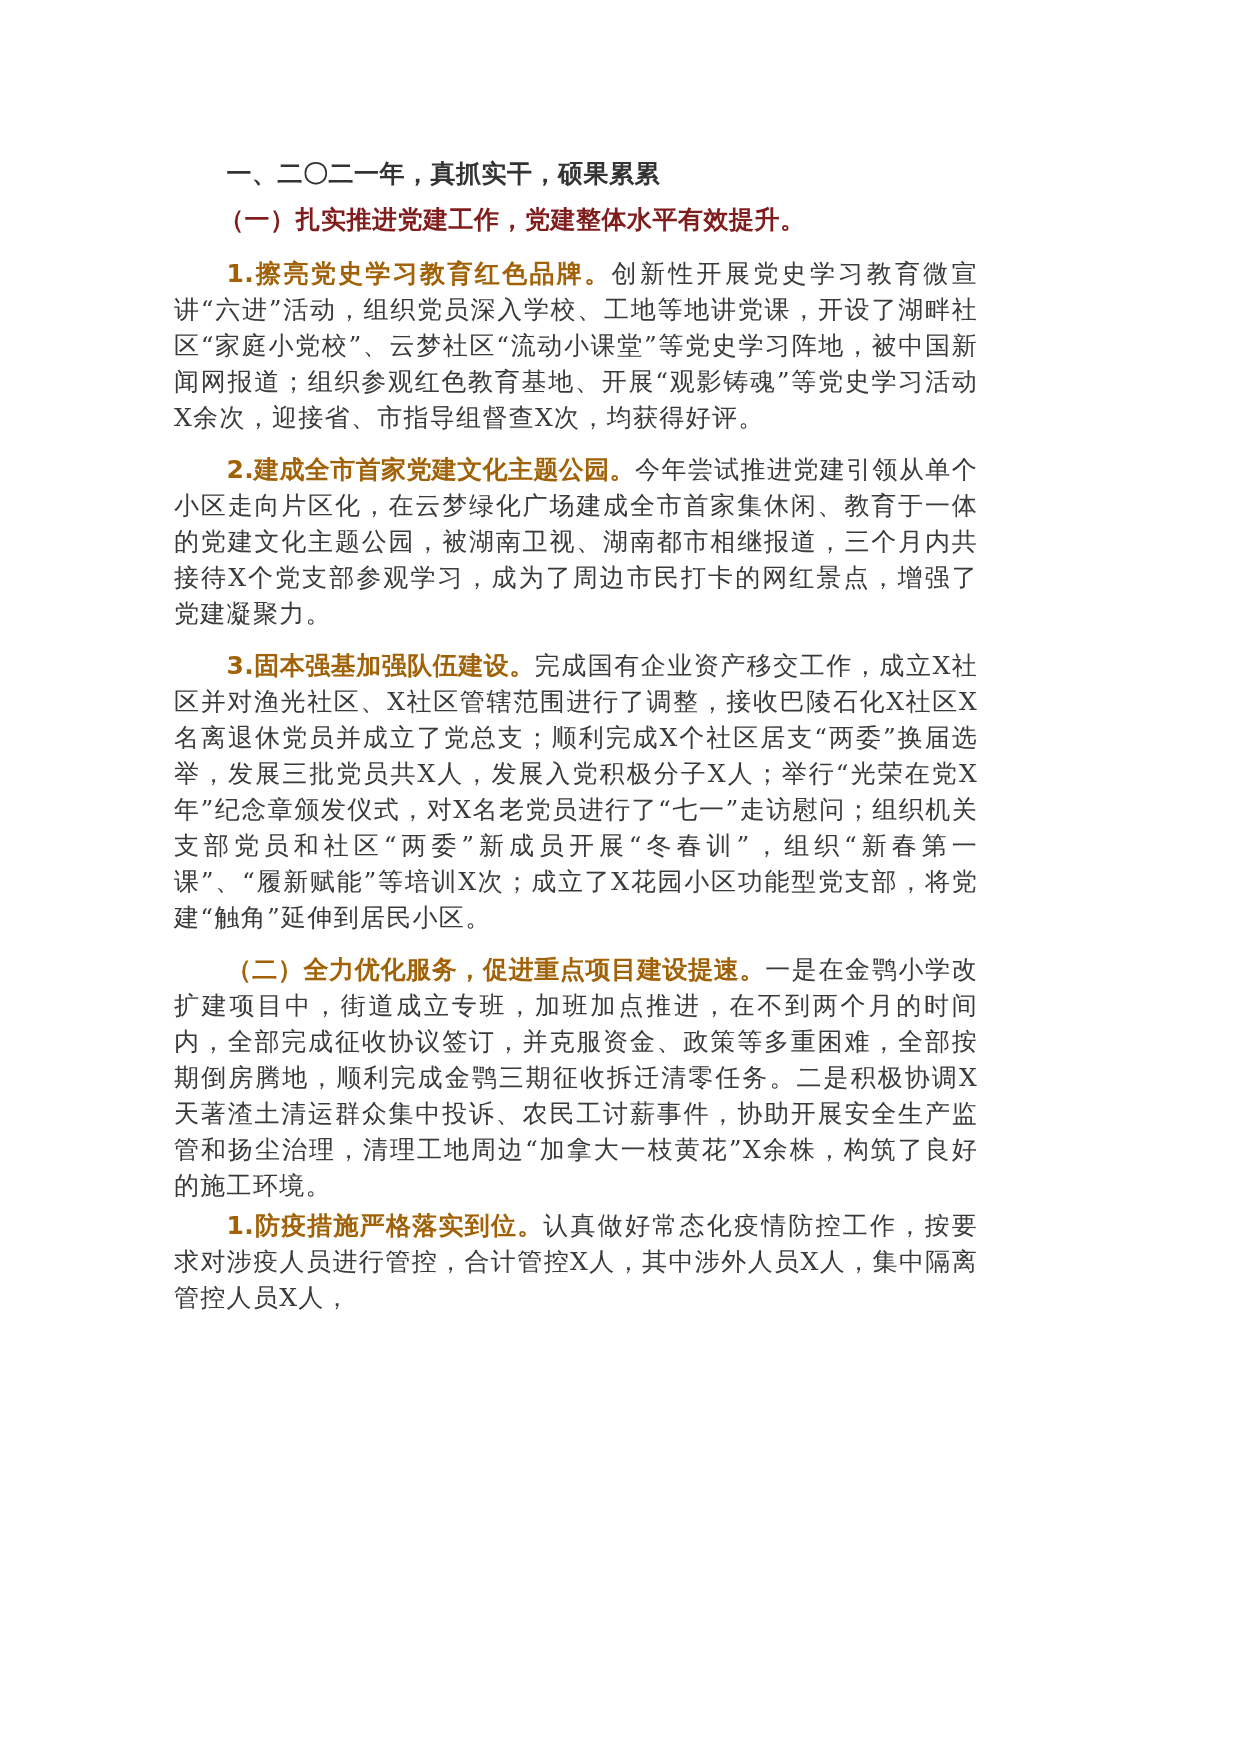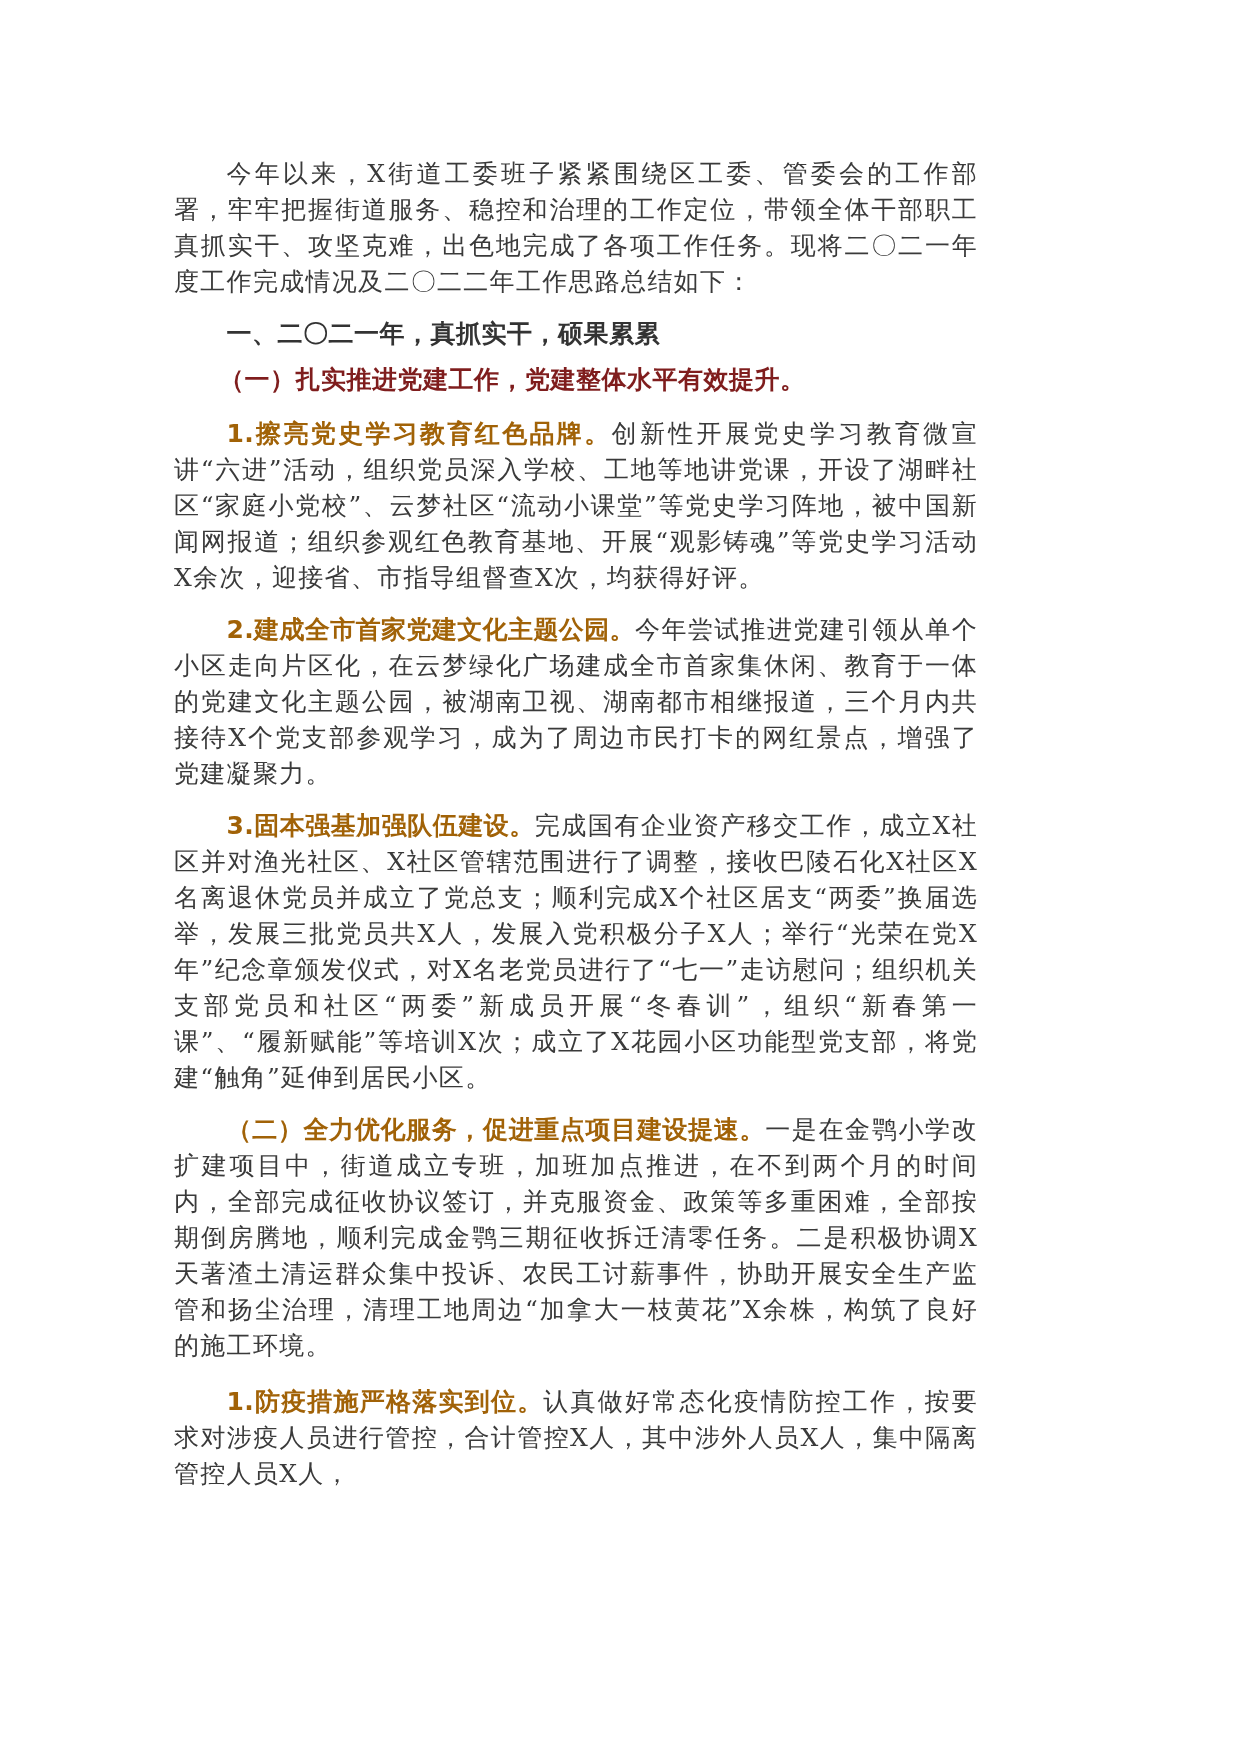--- a/index.html
+++ b/index.html
@@ -50,32 +50,31 @@
       font-weight: bold;
       color: #a16207;
       letter-spacing: 0.3px;
     }
   </style>
 </head>
 <body>
 
 <div class="page">
 
-  <p class="para">今年以来，X街道工委班子紧紧围绕区工委、管委会的工作部署，牢牢把握街道服务、稳控和治理的工作定位，带领全体干部职工真抓实干、攻坚克难，出色地完成了各项工作任务。现将二〇二一年度工作完成情况及二〇二二年工作思路总结如下：</p>
 
   <p class="heading">一、二〇二一年，真抓实干，硕果累累</p>
 
   <p class="subheading">（一）扎实推进党建工作，党建整体水平有效提升。</p>
 
   <p class="para"><span class="lead">1.擦亮党史学习教育红色品牌。</span><span>创新性开展党史学习教育微宣讲“六进”活动，组织党员深入学校、工地等地讲党课，开设了湖畔社区“家庭小党校”、云梦社区“流动小课堂”等党史学习阵地，被中国新闻网报道；组织参观红色教育基地、开展“观影铸魂”等党史学习活动X余次，迎接省、市指导组督查X次，均获得好评。</span></p>
 
   <p class="para"><span class="lead">2.建成全市首家党建文化主题公园。</span><span>今年尝试推进党建引领从单个小区走向片区化，在云梦绿化广场建成全市首家集休闲、教育于一体的党建文化主题公园，被湖南卫视、湖南都市相继报道，三个月内共接待X个党支部参观学习，成为了周边市民打卡的网红景点，增强了党建凝聚力。</span></p>
 
   <p class="para"><span class="lead">3.固本强基加强队伍建设。</span><span>完成国有企业资产移交工作，成立X社区并对渔光社区、X社区管辖范围进行了调整，接收巴陵石化X社区X名离退休党员并成立了党总支；顺利完成X个社区居支“两委”换届选举，发展三批党员共X人，发展入党积极分子X人；举行“光荣在党X年”纪念章颁发仪式，对X名老党员进行了“七一”走访慰问；组织机关支部党员和社区“两委”新成员开展“冬春训”，组织“新春第一课”、“履新赋能”等培训X次；成立了X花园小区功能型党支部，将党建“触角”延伸到居民小区。</span></p>
 
 
 
-  <p class="para" style="margin-bottom:20px;"><span class="lead">（二）全力优化服务，促进重点项目建设提速。</span><span>一是在金鹗小学改扩建项目中，街道成立专班，加班加点推进，在不到两个月的时间内，全部完成征收协议签订，并克服资金、政策等多重困难，全部按期倒房腾地，顺利完成金鹗三期征收拆迁清零任务。二是积极协调X天著渣土清运群众集中投诉、农民工讨薪事件，协助开展安全生产监管和扬尘治理，清理工地周边“加拿大一枝黄花”X余株，构筑了良好的施工环境。</span></p>
+  <p class="para" style="margin-bottom:4px;"><span class="lead">（二）全力优化服务，促进重点项目建设提速。</span><span>一是在金鹗小学改扩建项目中，街道成立专班，加班加点推进，在不到两个月的时间内，全部完成征收协议签订，并克服资金、政策等多重困难，全部按期倒房腾地，顺利完成金鹗三期征收拆迁清零任务。二是积极协调X天著渣土清运群众集中投诉、农民工讨薪事件，协助开展安全生产监管和扬尘治理，清理工地周边“加拿大一枝黄花”X余株，构筑了良好的施工环境。</span></p>
 
 
   <p class="para"><span class="lead">1.防疫措施严格落实到位。</span><span>认真做好常态化疫情防控工作，按要求对涉疫人员进行管控，合计管控X人，其中涉外人员X人，集中隔离管控人员X人，</span></p>
 
 </div>
 
 </body></html>

